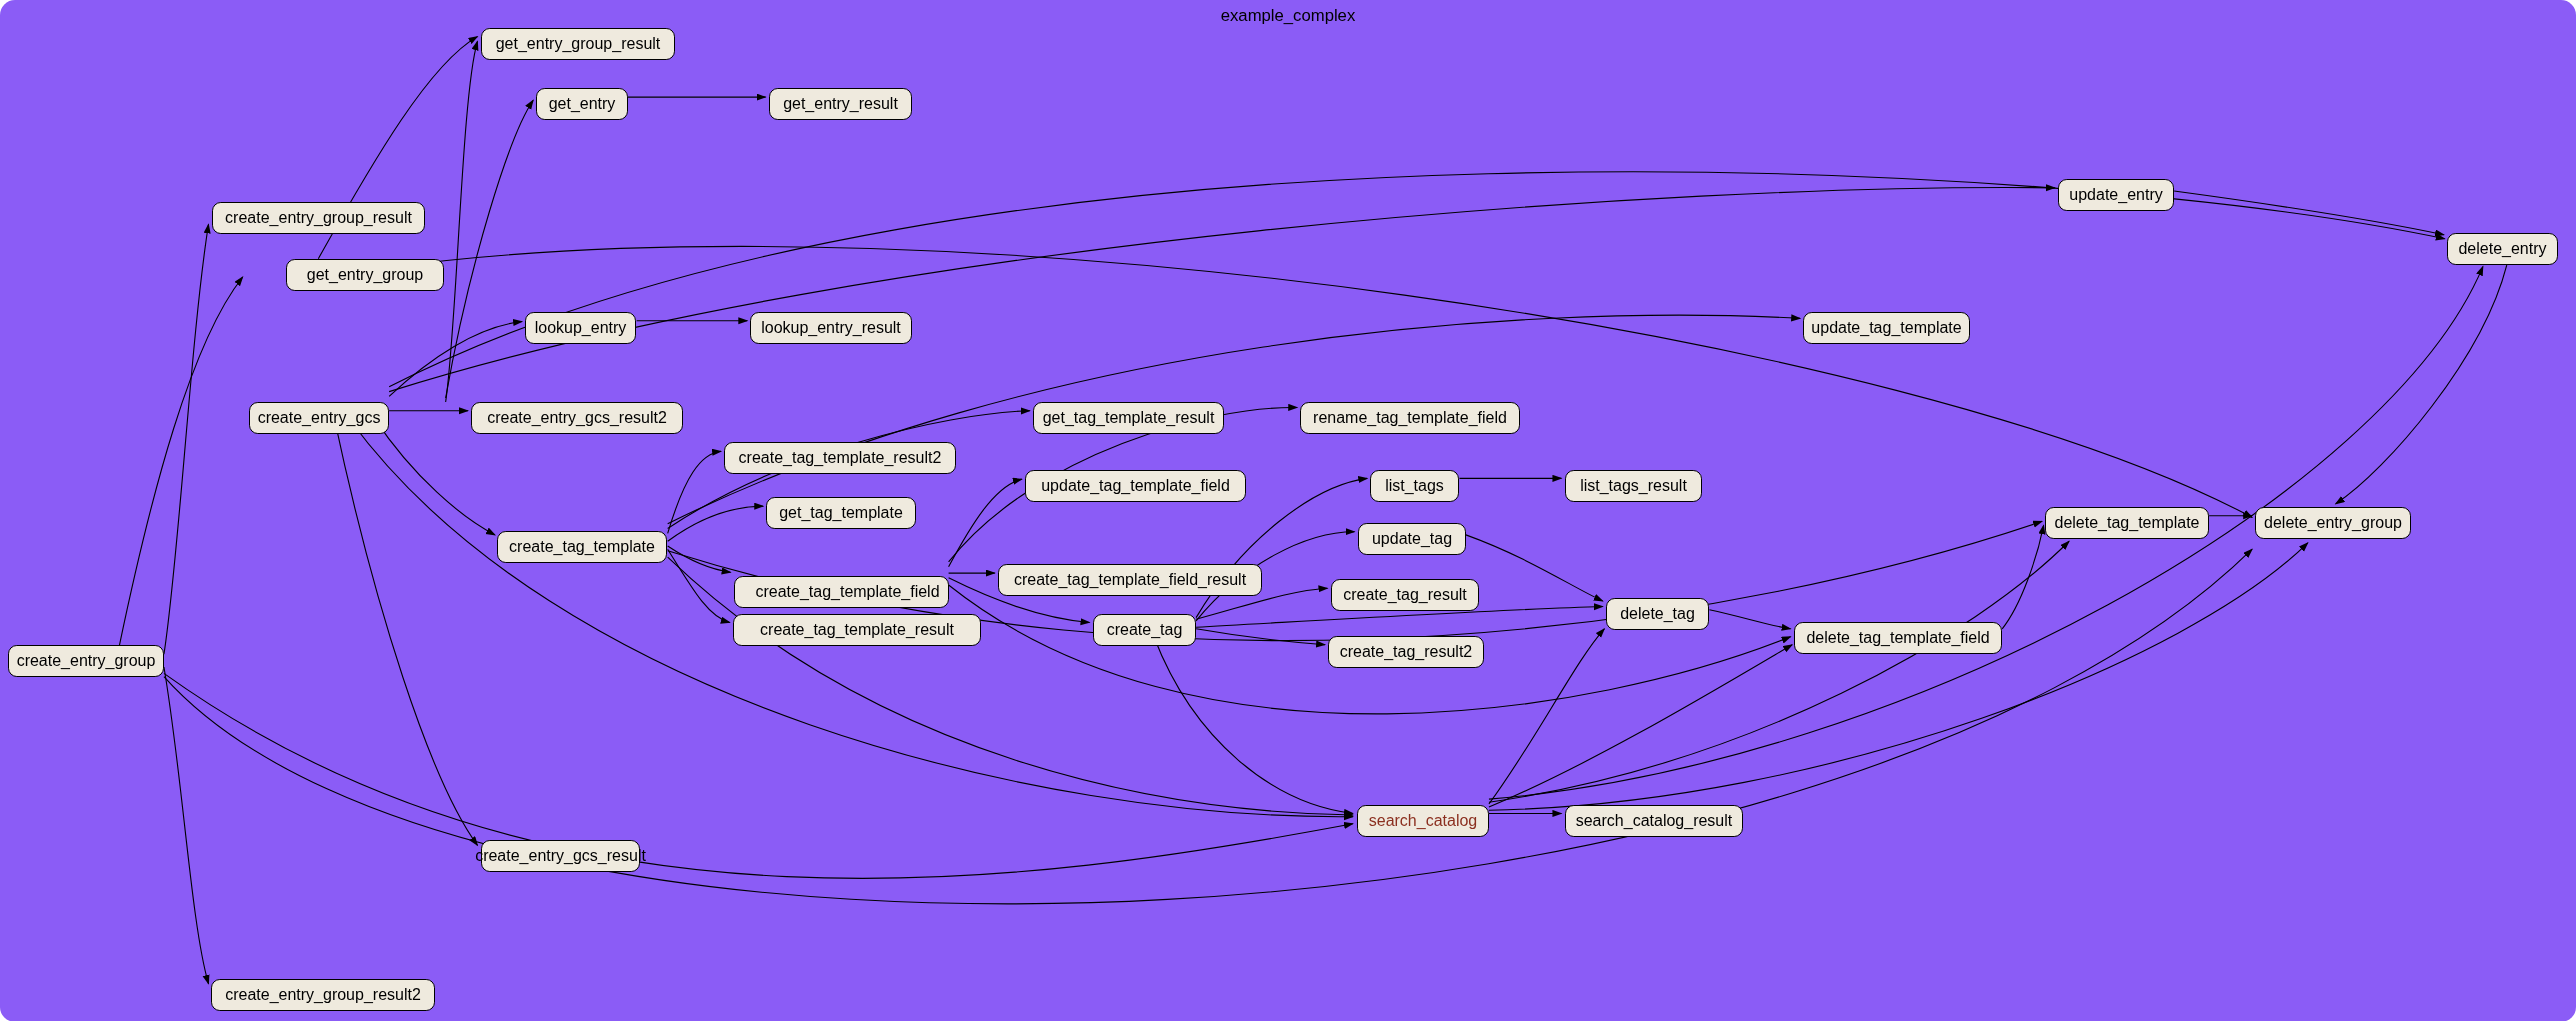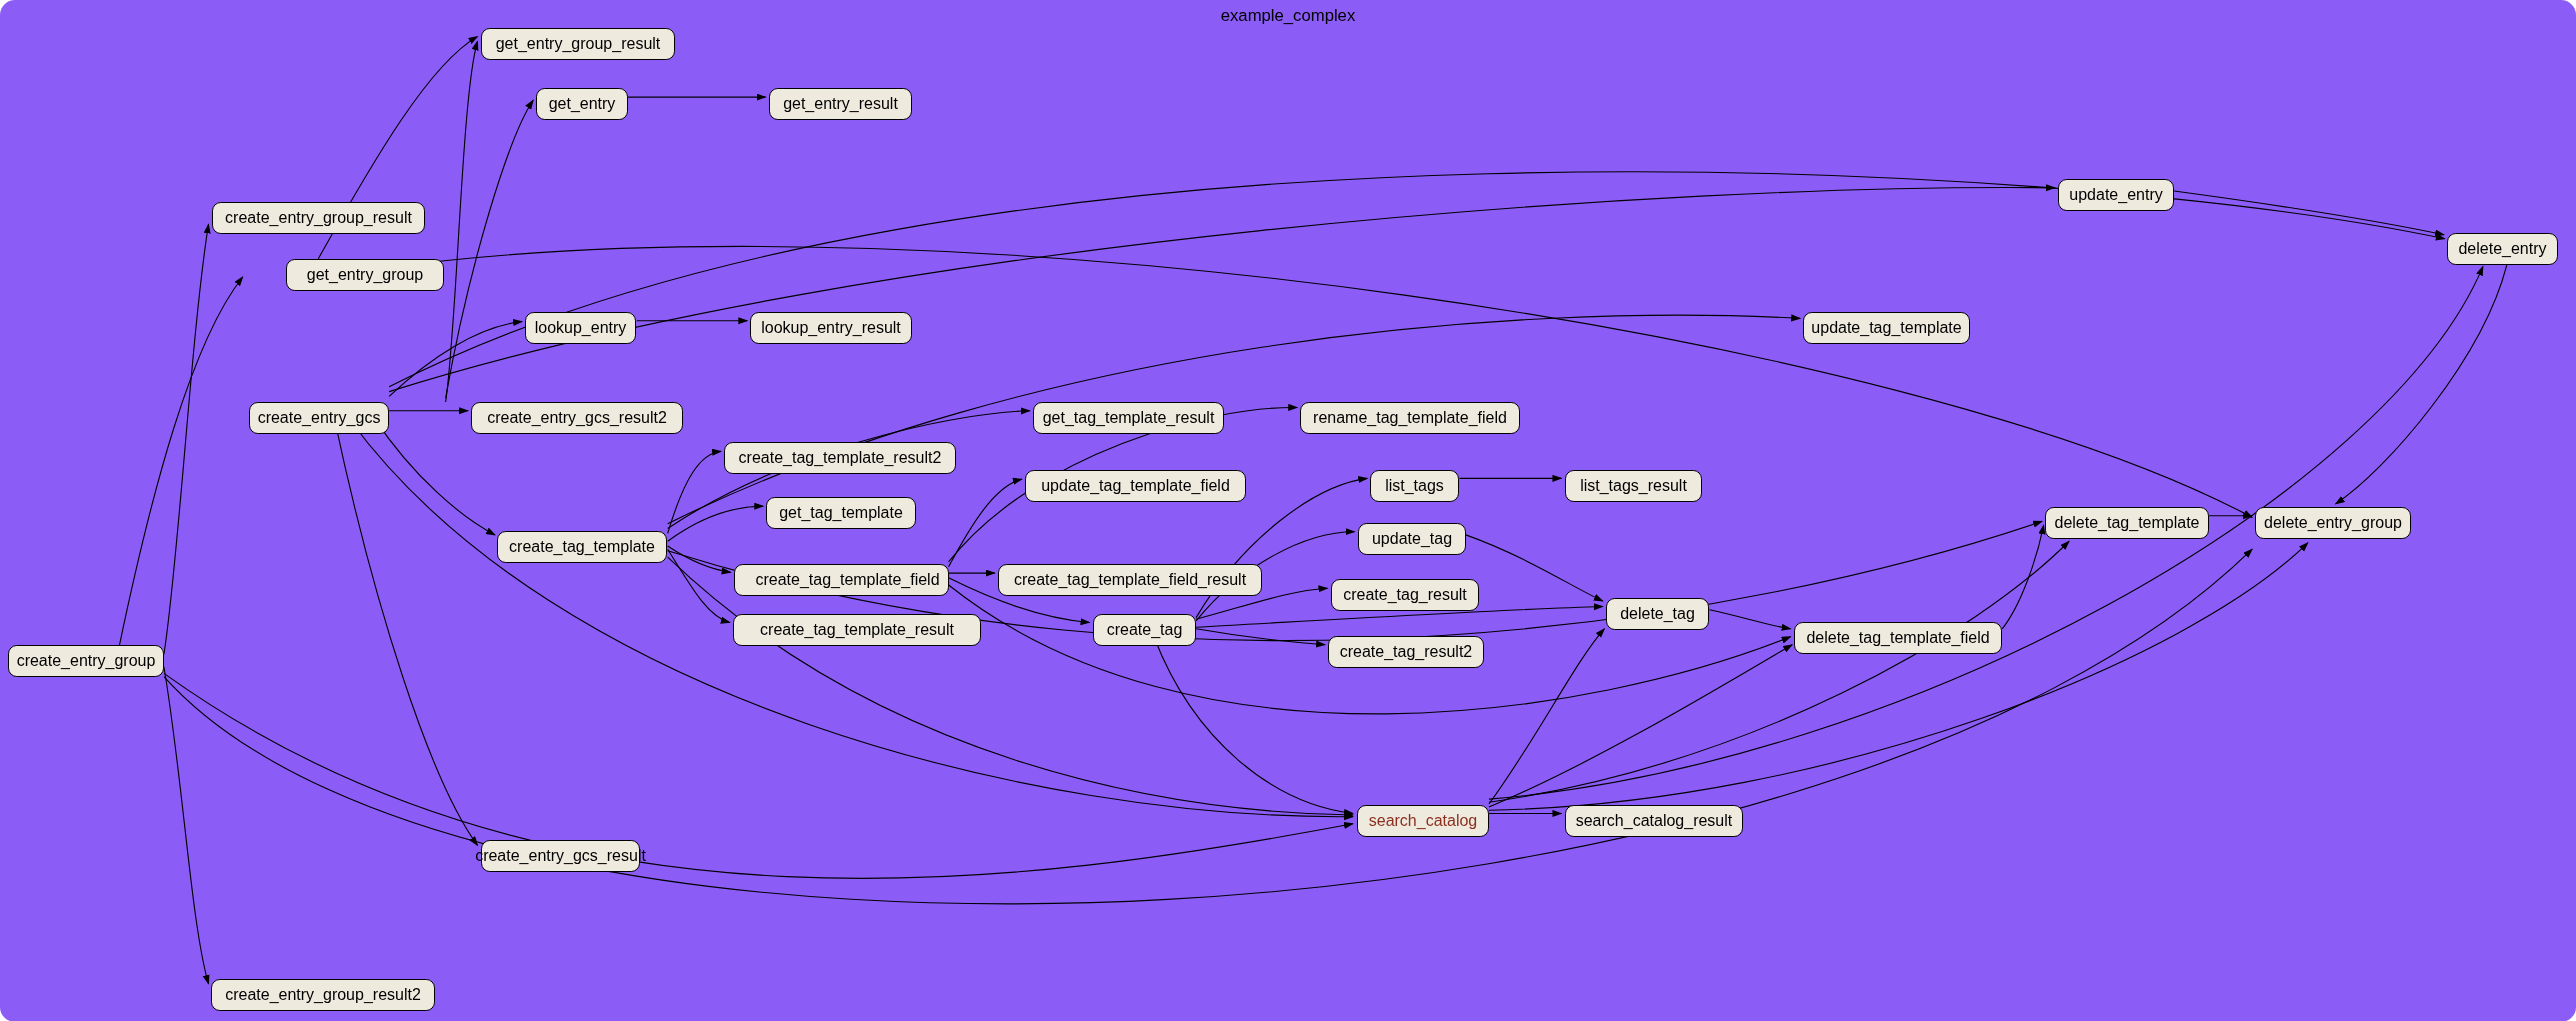--- a/index.html
+++ b/index.html
@@ -198,21 +198,21 @@
     </div>
   <div class="node" style="left:2255px;top:507px;width:156px;">
       <span>delete_entry_group</span>
     </div>
   <div class="node" style="left:497px;top:531px;width:170px;">
       <span>create_tag_template</span>
     </div>
   <div class="node" style="left:1358px;top:523px;width:108px;">
       <span>update_tag</span>
     </div>
-  <div class="node" style="left:734px;top:564px;width:215px;padding-left:20px;">
+  <div class="node" style="left:734px;top:576px;width:215px;padding-left:20px;">
       <span>create_tag_template_field</span>
     </div>
   <div class="node" style="left:998px;top:564px;width:264px;">
       <span>create_tag_template_field_result</span>
     </div>
   <div class="node" style="left:1331px;top:579px;width:148px;">
       <span>create_tag_result</span>
     </div>
   <div class="node" style="left:1606px;top:598px;width:103px;">
       <span>delete_tag</span>

